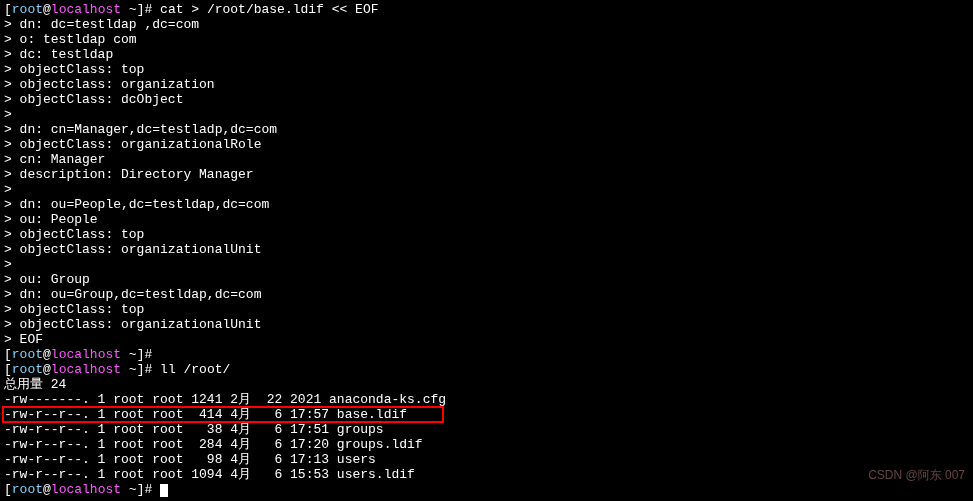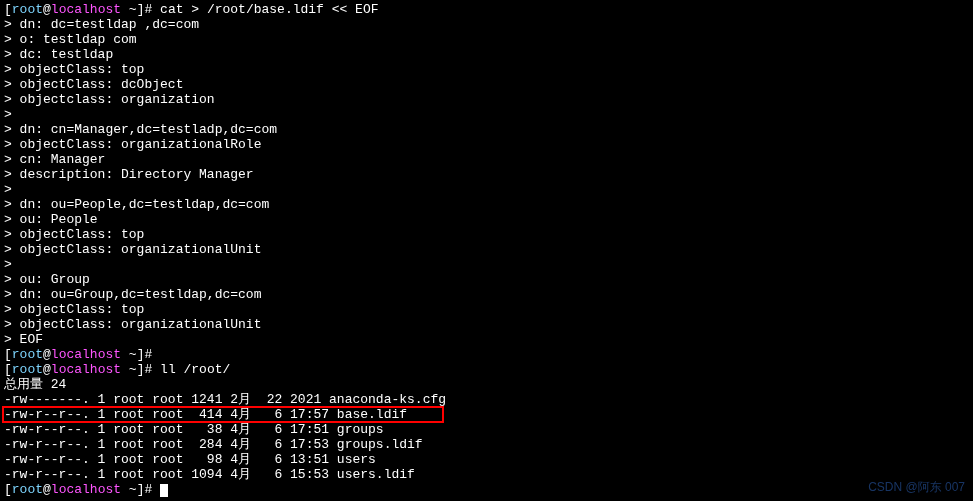--- a/index.html
+++ b/index.html
@@ -33,40 +33,40 @@
     .cursor-block {
       display: inline-block;
       width: 8px;
       height: 13px;
       background: #fff;
       vertical-align: text-bottom;
     }
     .watermark {
       position: absolute;
       right: 8px;
-      bottom: 6px;
-      color: #3b82f6;
+      bottom: 18px;
+      color: #fca5a5;
       opacity: 0.4;
       font-size: 12px;
       font-family: sans-serif;
     }
   </style>
 </head>
 <body>
 
 <div>
 
 <div class="line"><span>[</span><span class="prompt-red">root</span><span>@</span><span class="prompt-magenta">localhost</span><span> ~</span><span>]# </span><span>cat &gt; /root/base.ldif &lt;&lt; EOF</span></div>
 
 <div class="line">&gt; dn: dc=testldap ,dc=com</div>
 <div class="line">&gt; o: testldap com</div>
 <div class="line">&gt; dc: testldap</div>
 <div class="line">&gt; objectClass: top</div>
+<div class="line">&gt; objectclass: organization</div>
 <div class="line">&gt; objectClass: dcObject</div>
-<div class="line">&gt; objectclass: organization</div>
 <div class="line">&gt; </div>
 <div class="line">&gt; dn: cn=Manager,dc=testladp,dc=com</div>
 <div class="line">&gt; objectClass: organizationalRole</div>
 <div class="line">&gt; cn: Manager</div>
 <div class="line">&gt; description: Directory Manager</div>
 <div class="line">&gt; </div>
 <div class="line">&gt; dn: ou=People,dc=testldap,dc=com</div>
 <div class="line">&gt; ou: People</div>
 <div class="line">&gt; objectClass: top</div>
 <div class="line">&gt; objectClass: organizationalUnit</div>
@@ -78,21 +78,21 @@
 <div class="line">&gt; EOF</div>
 
 <div class="line"><span>[</span><span class="prompt-red">root</span><span>@</span><span class="prompt-magenta">localhost</span><span> ~</span><span>]# </span><span></span></div>
 
 <div class="line"><span>[</span><span class="prompt-red">root</span><span>@</span><span class="prompt-magenta">localhost</span><span> ~</span><span>]# </span><span>ll /root/</span></div>
 
 <div class="line">总用量 24</div>
 <div class="line">-rw-------. 1 root root 1241 2月  22 2021 anaconda-ks.cfg</div>
 <div class="line highlight-row"><span>-rw-r--r--. 1 root root  414 4月   6 17:57 base.ldif</span><span class="red-box"></span></div>
 <div class="line">-rw-r--r--. 1 root root   38 4月   6 17:51 groups</div>
-<div class="line">-rw-r--r--. 1 root root  284 4月   6 17:53 groups.ldif</div>
-<div class="line">-rw-r--r--. 1 root root   98 4月   6 13:51 users</div>
+<div class="line">-rw-r--r--. 1 root root  284 4月   6 17:20 groups.ldif</div>
+<div class="line">-rw-r--r--. 1 root root   98 4月   6 17:13 users</div>
 <div class="line">-rw-r--r--. 1 root root 1094 4月   6 15:53 users.ldif</div>
 
 <div class="line"><span>[</span><span class="prompt-red">root</span><span>@</span><span class="prompt-magenta">localhost</span><span> ~</span><span>]# </span><span class="cursor-block"></span></div>
 
 </div>
 
 <div class="watermark">CSDN @阿东 007</div>
 
 </body></html>

